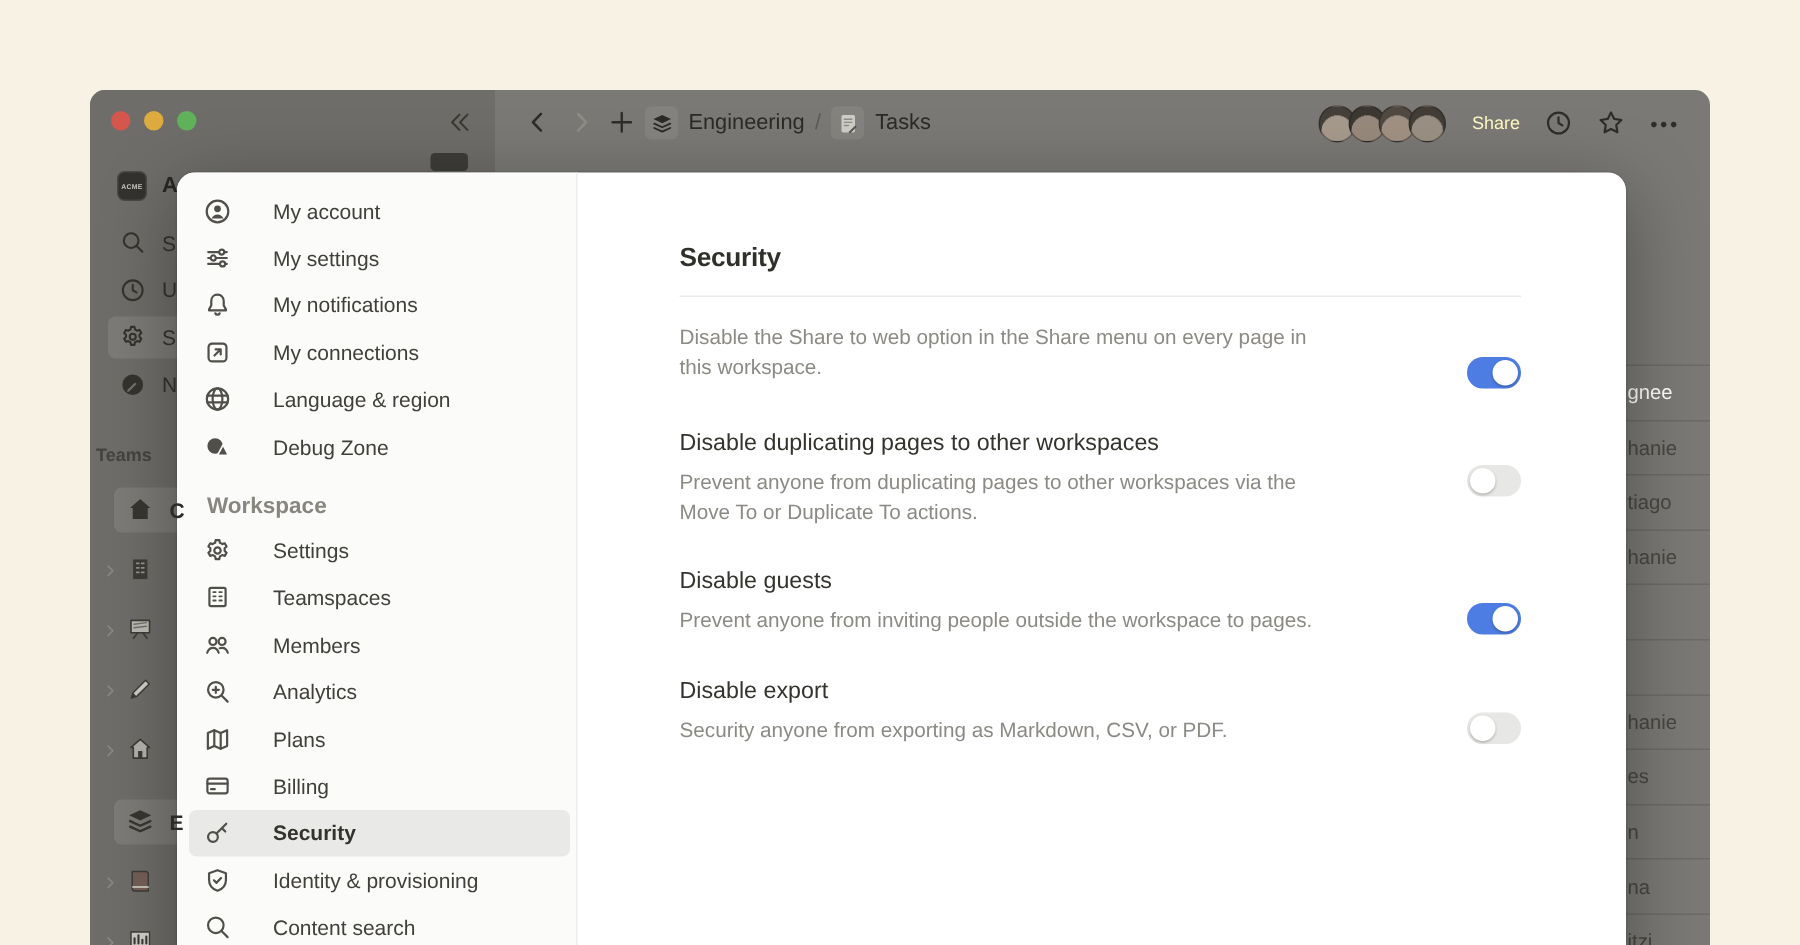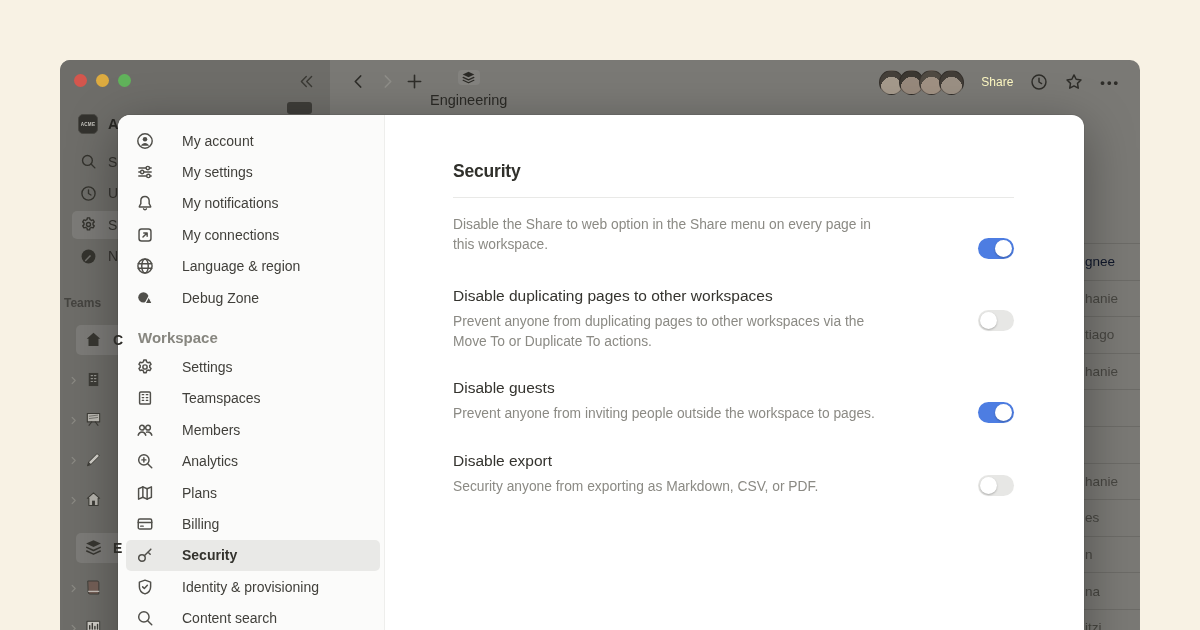--- a/index.html
+++ b/index.html
@@ -11,21 +11,21 @@
   .window { position:absolute; left:60px; top:60px; width:1080px; height:600px;
             background:#7a7975; border-radius:10px 10px 0 0; overflow:hidden; }
   .win-sidebar { position:absolute; left:0; top:0; width:270px; height:100%; background:#6e6d69; }
   .toolbar { position:absolute; left:0; top:0; width:100%; height:43px; }
   .traffic { position:absolute; top:14px; width:13px; height:13px; border-radius:50%; }
   .t-red{ left:14px; background:#d4564d; } .t-yellow{ left:36px; background:#ddab40; } .t-green{ left:58px; background:#61b35b; }
   .tb-ico { position:absolute; top:11px; width:20px; height:20px; color:#2e2d29; display:flex; align-items:center; justify-content:center; }
   .tb-ico svg{ width:17px; height:17px; }
   .ico-collapse{ left:236px; color:#3a3934; }
   .ico-back{ left:288px; } .ico-fwd{ left:317px; color:#8e8d88; } .ico-new{ left:344px; }
-  .breadcrumb { position:absolute; left:370px; top:10px; height:24px; display:flex; align-items:center; gap:7px;flex-direction:column; }
+  .breadcrumb { position:absolute; left:370px; top:10px; height:24px; display:flex; align-items:center; gap:7px; }
   .crumb-chip { width:22px; height:22px; border-radius:4px; background:rgba(255,255,255,0.08);
                 display:flex; align-items:center; justify-content:center; color:#2b2a26; }
   .crumb-chip svg { width:15px; height:15px; }
   .crumb-label { font-size:14.5px; color:#2b2a26; }
   .crumb-sep { font-size:14.5px; color:#5c5b55; }
   .tb-right { position:absolute; right:20px; top:10px; height:24px; display:flex; align-items:center; gap:17px; }
   .avatars { display:flex; }
   .avatar { width:25px; height:25px; border-radius:50%; border:1.5px solid rgba(30,29,26,0.45);
             margin-left:-5px; background:radial-gradient(circle at 50% 72%, #a59a8c 0 52%, #45403a 53%); }
   .avatar:first-child{ margin-left:0; }
@@ -54,21 +54,21 @@
   .team-item:nth-child(6){ margin-top:8px; }
   .team-chev { width:12px; margin-left:8px; color:#8b8a84; display:flex; } .team-chev svg{ width:11px; height:11px; }
   .team-ico { width:20px; height:20px; margin-left:4px; display:flex; color:#34332e; z-index:1; } .team-ico svg{ width:19px; height:19px; }
   .team-item.hl-row .team-ico { margin-left:24px; }
   .team-hl { position:absolute; left:16px; top:5px; width:110px; height:30px; border-radius:5px; background:rgba(255,255,255,0.10); }
   .team-label { font-size:14px; color:#2c2b27; margin-left:9px; z-index:1; font-weight:600; }
 
   
   .table-peek { position:absolute; left:1024px; top:183px; width:56px; border-top:1px solid #6c6b67; }
   .tp-row { height:36.6px; border-bottom:1px solid #6c6b67; display:flex; align-items:center; font-size:13.5px; color:#474641; padding-left:1px; }
-  .tp-row.header { color:#0f172a; }
+  .tp-row.header { color:#ffffff; }
 
   
   .modal { position:absolute; left:118px; top:115px; width:966px; height:560px; background:#ffffff;
            border-radius:12px; box-shadow:0 12px 50px rgba(0,0,0,0.35), 0 0 0 1px rgba(0,0,0,0.06); display:flex; overflow:hidden; }
   .modal-nav { width:267px; background:#fbfbfa; border-right:1px solid #eeeeec; padding-top:10px; flex-shrink:0; }
   .nav-item { height:31.4px; margin:0 4px 0 8px; border-radius:5px; display:flex; align-items:center; padding-left:10px; gap:28px; cursor:pointer; }
   .nav-item.selected { background:#e9e9e7; }
   .nav-item.selected .nav-label { font-weight:700; color:#33322d; }
   .nav-ico { width:18px; height:18px; color:#504f4a; display:flex; align-items:center; justify-content:center; }
   .nav-ico svg { width:18px; height:18px; }

